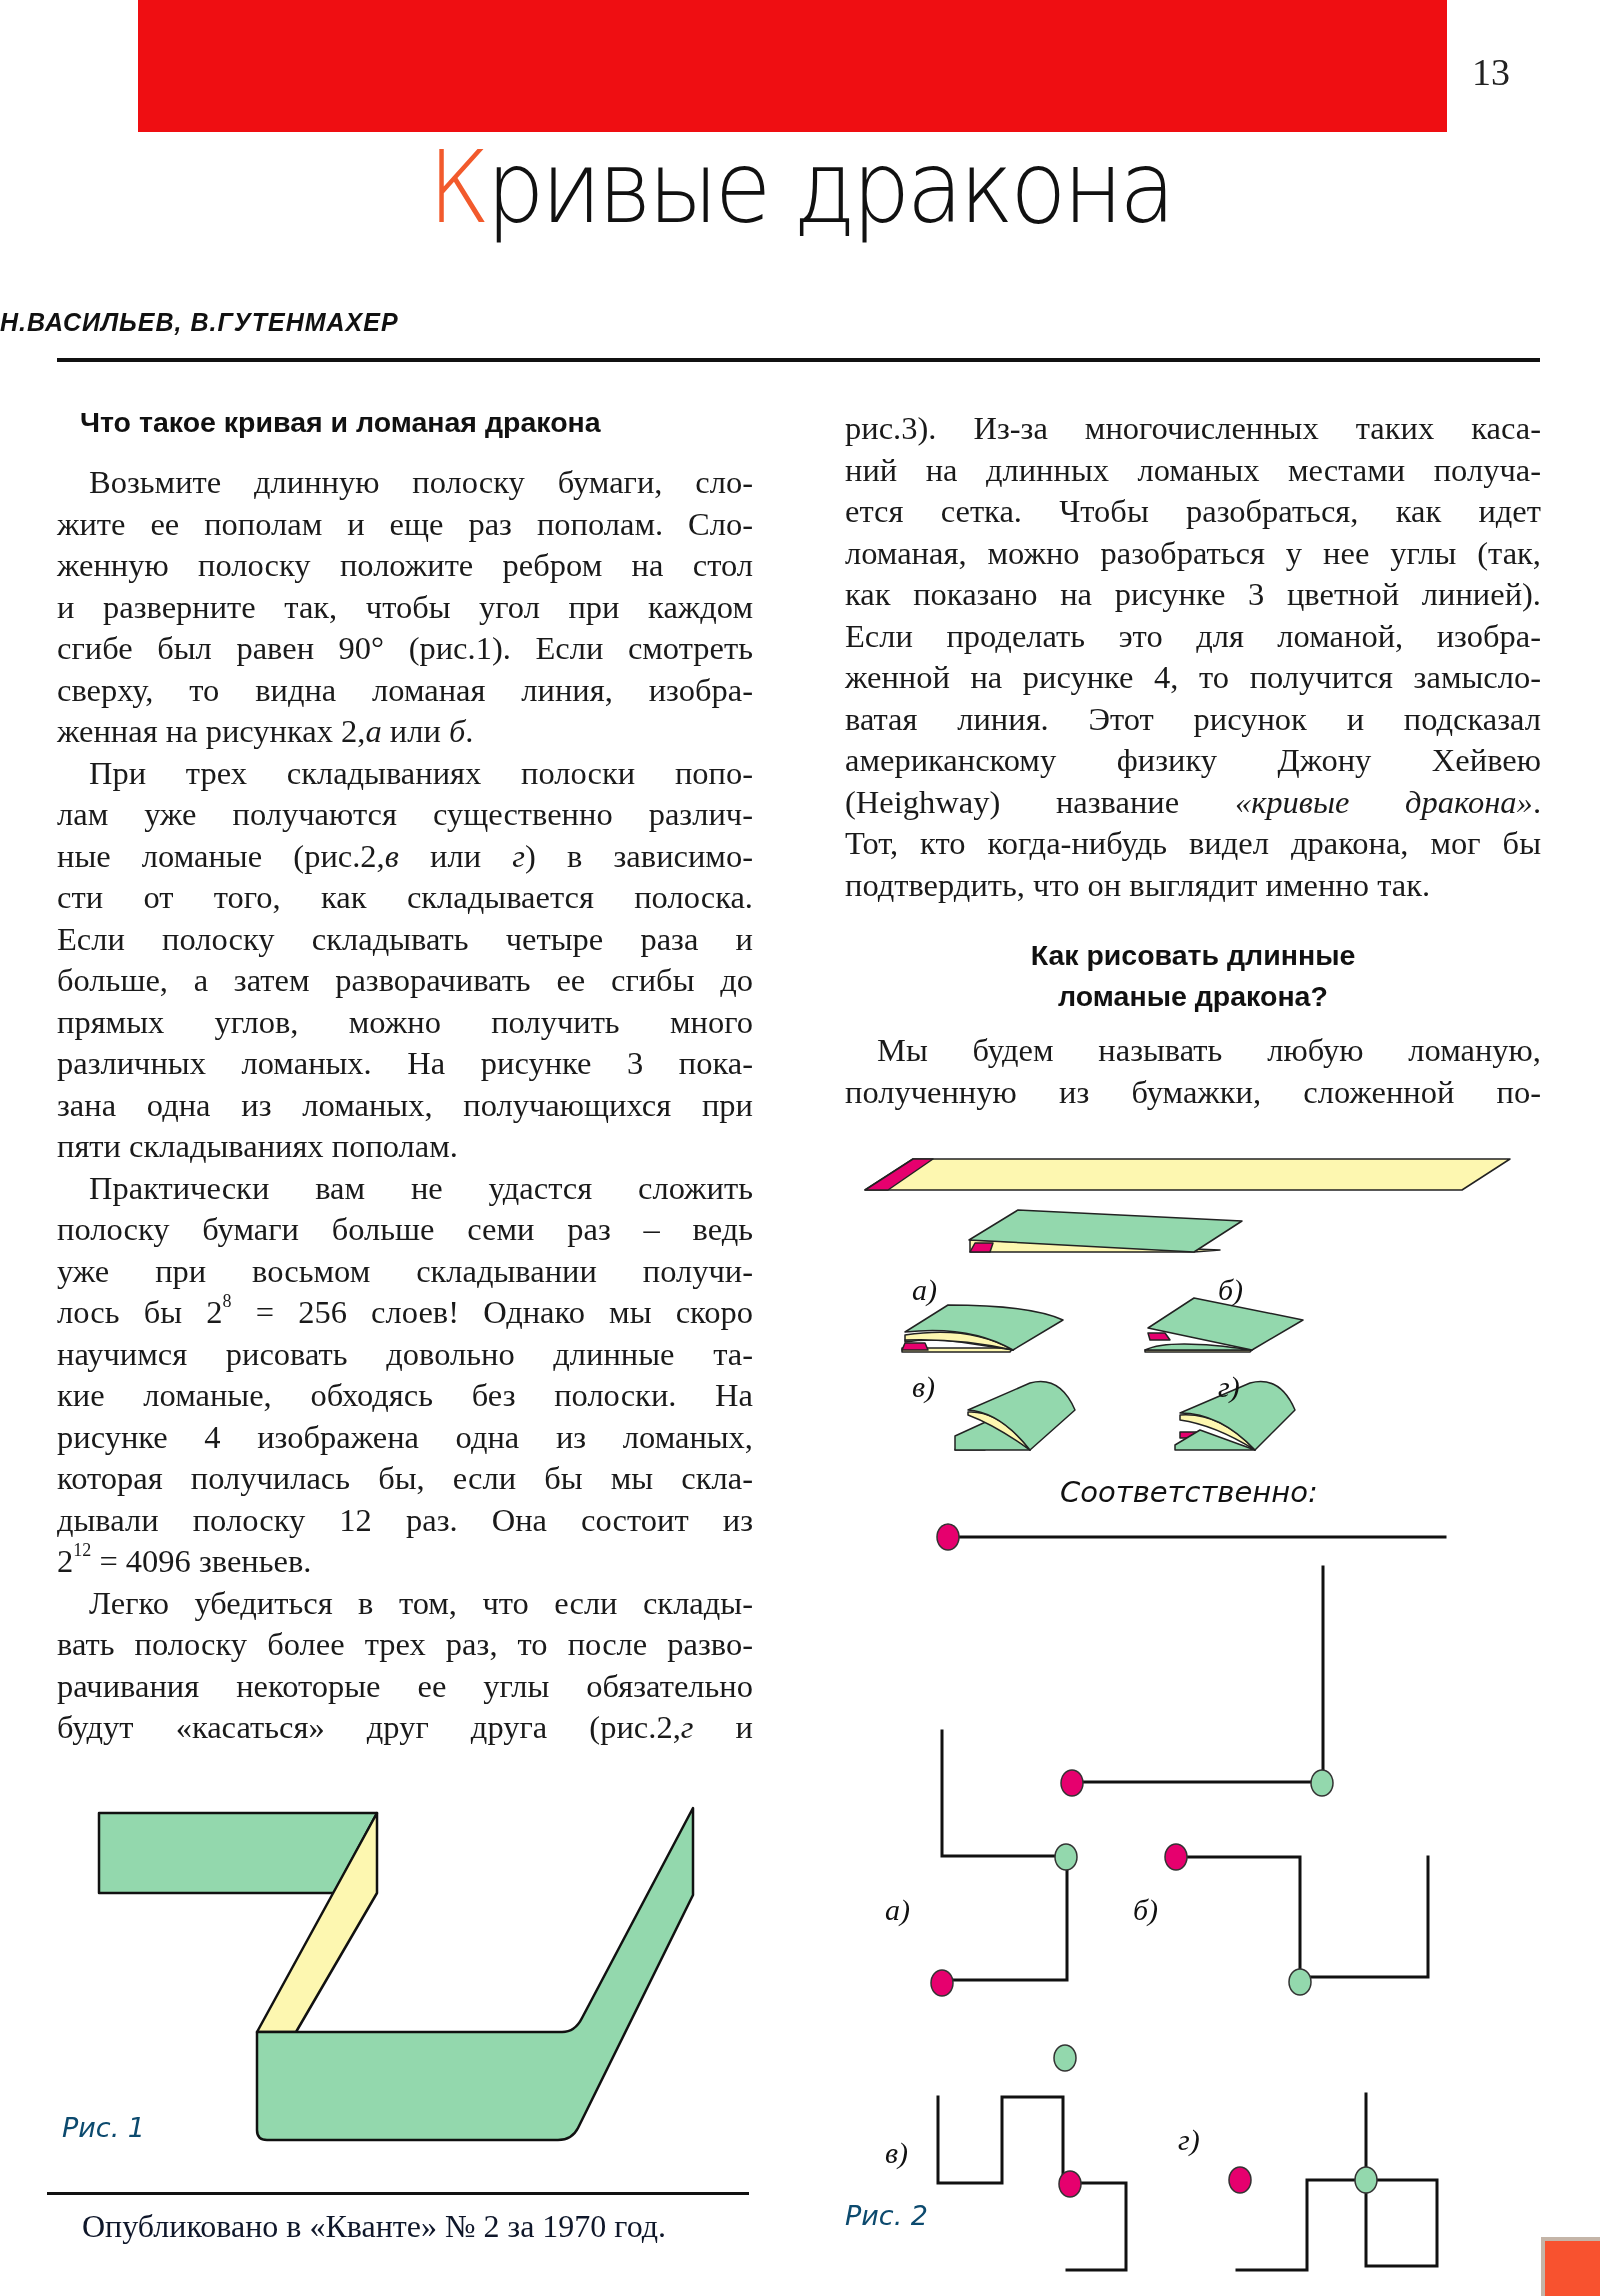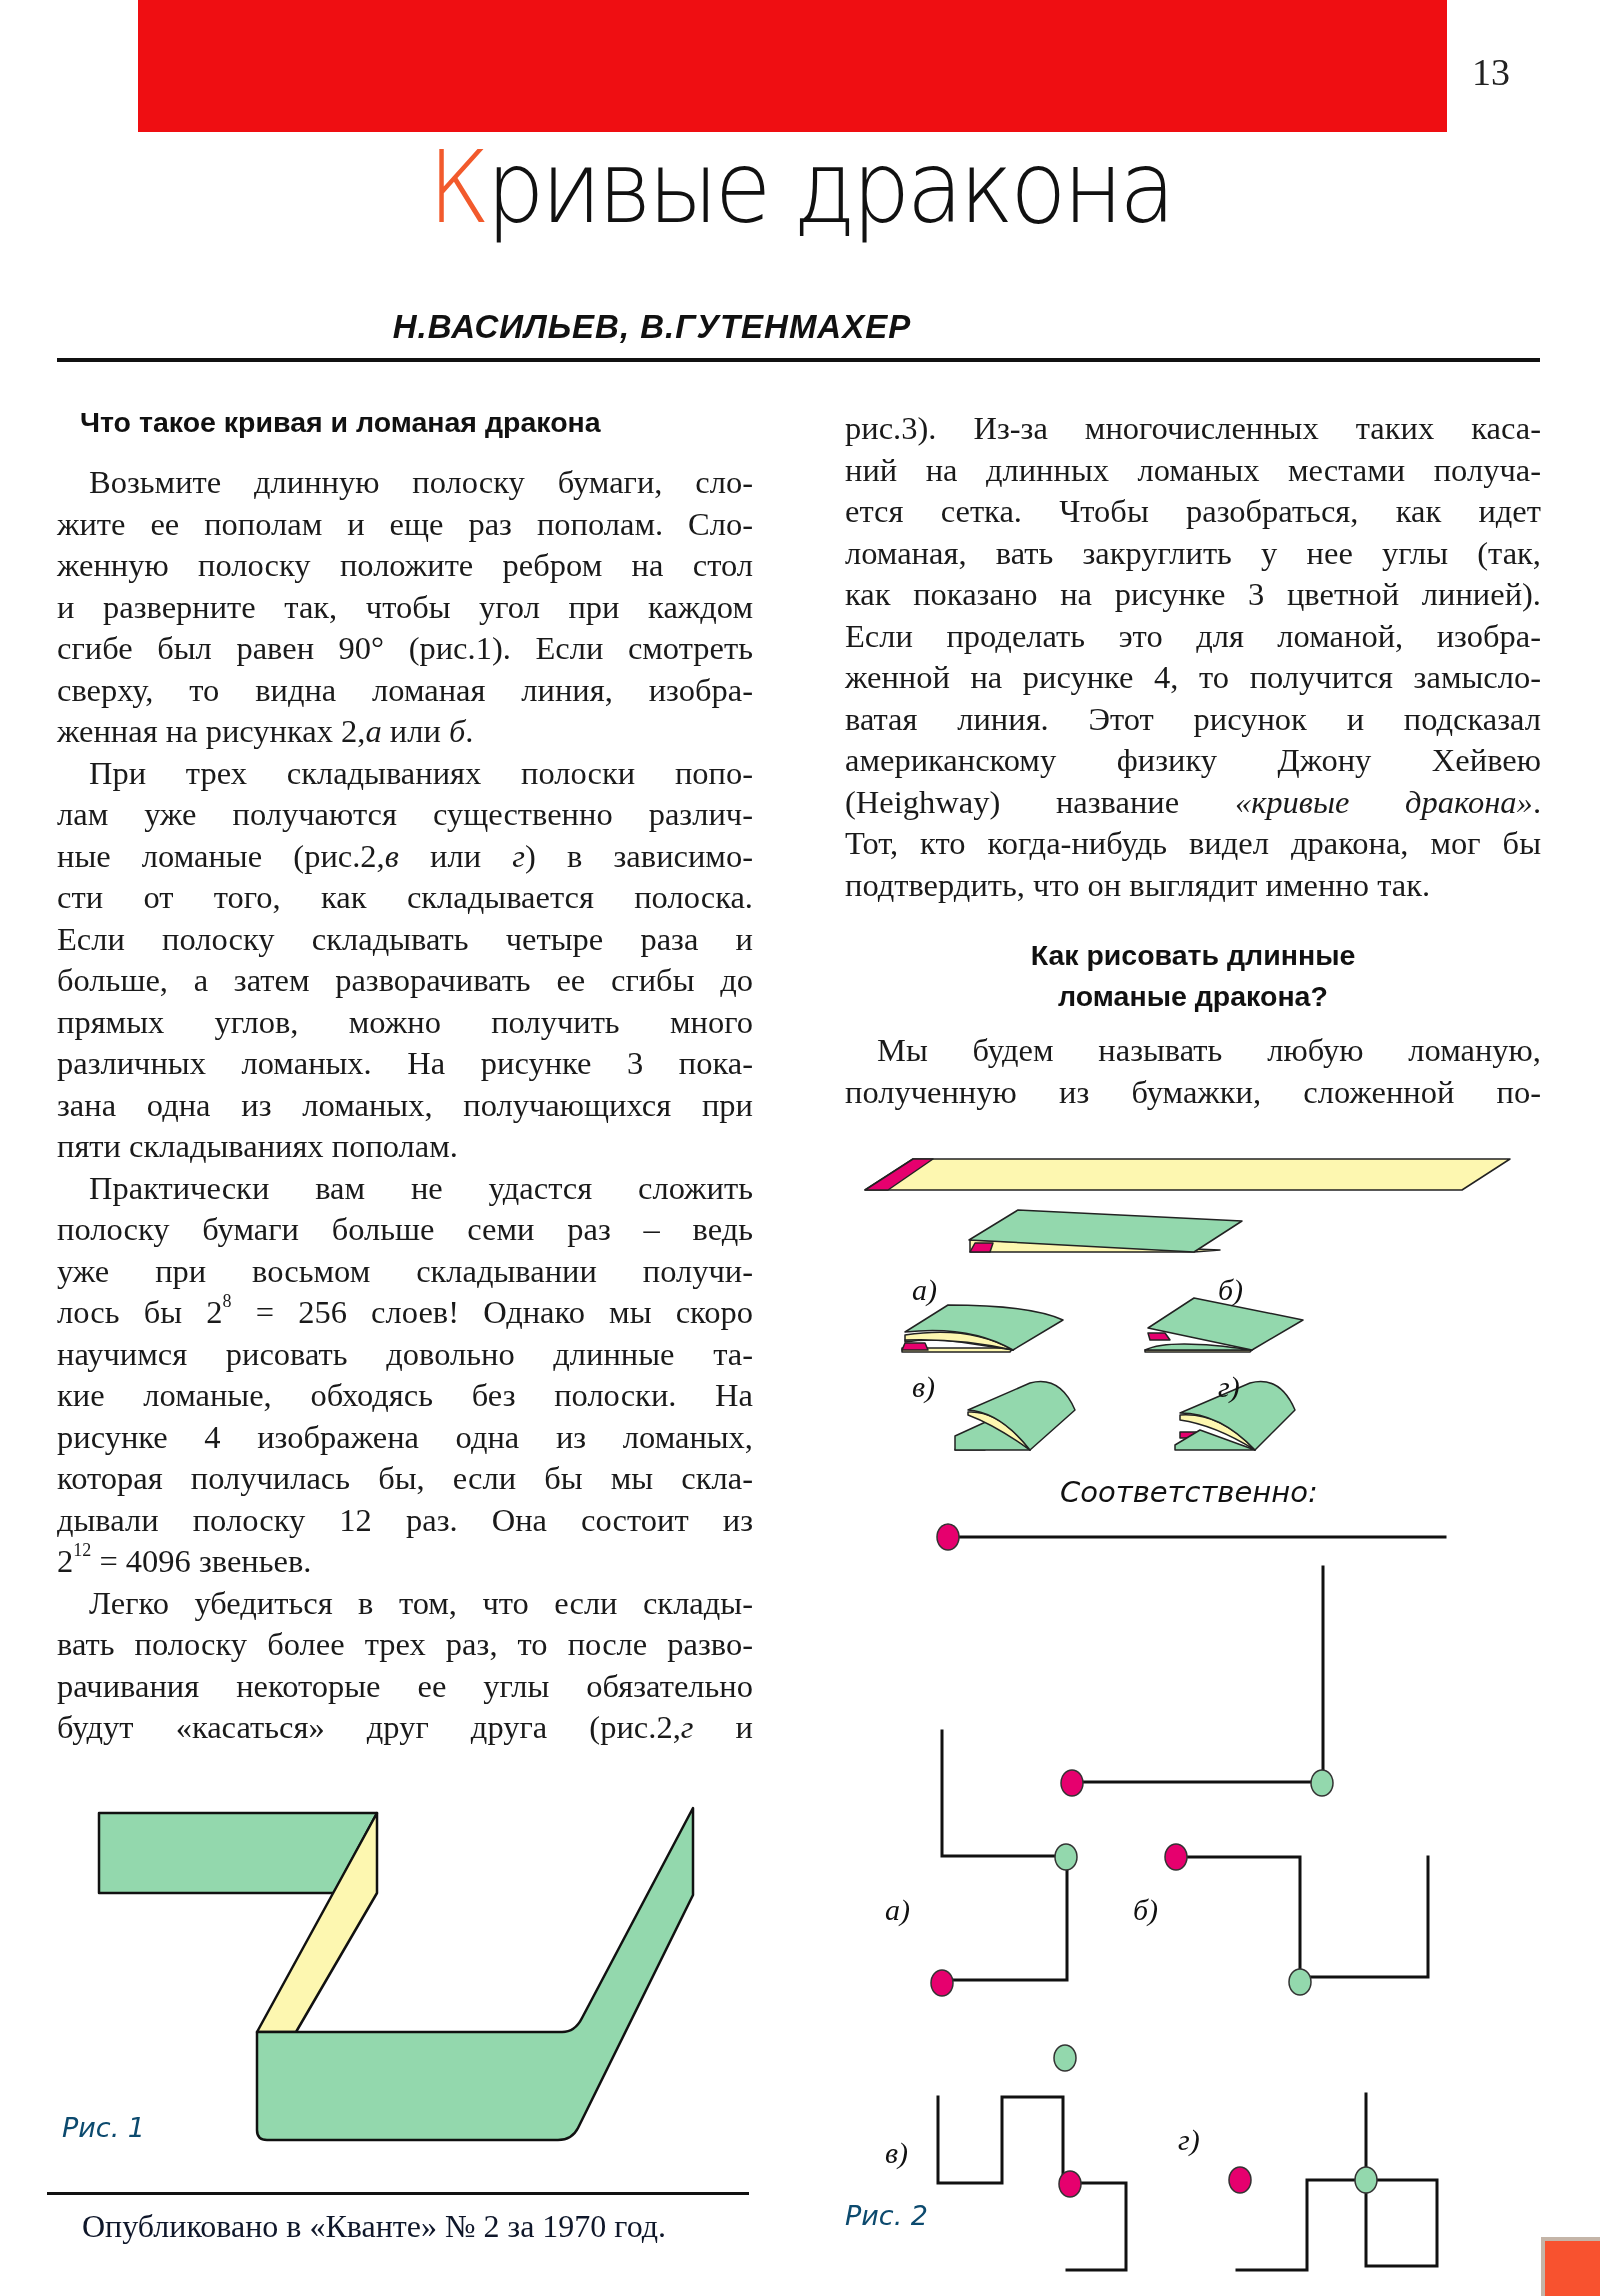--- a/index.html
+++ b/index.html
@@ -1,21 +1,21 @@
 <!DOCTYPE html>
 <html><head>
 <meta charset="utf-8">
 <style>
   html, body { margin:0; padding:0; background:#ffffff; }
   body { width:1600px; height:2296px; position:relative; overflow:hidden; font-family:"Liberation Serif", serif; color:#1a1a1a; }
   .red-band { position:absolute; left:138px; top:0; width:1309px; height:132px; background:#ef0e12; }
   .page-num { position:absolute; left:1472px; top:50px; font-family:"Liberation Serif", serif; font-size:38px; color:#222; }
   .title { position:absolute; left:0; width:1600px; top:128px; text-align:center; font-family:"DejaVu Sans", sans-serif; font-size:100px; font-weight:300; letter-spacing:-4px; color:#111; line-height:1.2; transform:scaleX(0.92); }
   .title .accent { color:#f25a2c; }
-  .authors { position:absolute; left:0; width:1304px; top:308px; text-align:center; font-family:"Liberation Sans", sans-serif; font-weight:bold; font-style:italic; font-size:33px; letter-spacing:1px; color:#111; }
+  .authors { position:absolute; left:0; width:1304px; top:308px; font-family:"Liberation Sans", sans-serif; font-weight:bold; font-style:italic; font-size:25px; letter-spacing:1px; color:#111; }
   .rule-top { position:absolute; left:57px; top:358px; width:1483px; height:4px; background:#111; }
   .col { position:absolute; font-size:32.5px; line-height:41.5px; text-align:justify; }
   .col-left { left:57px; top:440px; width:696px; }
   .col-right { left:845px; top:408px; width:696px; }
   .line { display:block; text-align:justify; text-align-last:justify; white-space:nowrap; height:41.5px; overflow:visible; }
   .line.last { text-align-last:left; }
   .h-left { position:absolute; left:80px; top:406px; font-family:"Liberation Sans", sans-serif; font-weight:bold; font-size:28.5px; color:#111; }
   .h-right { position:absolute; left:845px; width:696px; top:935px; text-align:center; font-family:"Liberation Sans", sans-serif; font-weight:bold; font-size:28.5px; line-height:41px; color:#111; }
   .ital { font-style:italic; }
   sup { font-size:18px; vertical-align:16px; line-height:0; }
@@ -68,21 +68,21 @@
   <span class="line" style="padding-left:32px;">Легко убедиться в том, что если склады-</span>
   <span class="line">вать полоску более трех раз, то после разво-</span>
   <span class="line">рачивания некоторые ее углы обязательно</span>
   <span class="line"><span>будут «касаться» друг друга (рис.2,</span><span class="ital">г</span><span> и</span></span>
 </div>
 
 <div class="col col-right">
   <span class="line">рис.3). Из-за многочисленных таких каса-</span>
   <span class="line">ний на длинных ломаных местами получа-</span>
   <span class="line">ется сетка. Чтобы разобраться, как идет</span>
-  <span class="line">ломаная, вать закруглить у нее углы (так,</span>
+  <span class="line">ломаная, можно разобраться у нее углы (так,</span>
   <span class="line">как показано на рисунке 3 цветной линией).</span>
   <span class="line">Если проделать это для ломаной, изобра-</span>
   <span class="line">женной на рисунке 4, то получится замысло-</span>
   <span class="line">ватая линия. Этот рисунок и подсказал</span>
   <span class="line">американскому физику Джону Хейвею</span>
   <span class="line"><span>(Heighway) название </span><span class="ital">«кривые дракона»</span><span>.</span></span>
   <span class="line">Тот, кто когда-нибудь видел дракона, мог бы</span>
   <span class="line last">подтвердить, что он выглядит именно так.</span>
 </div>
 

